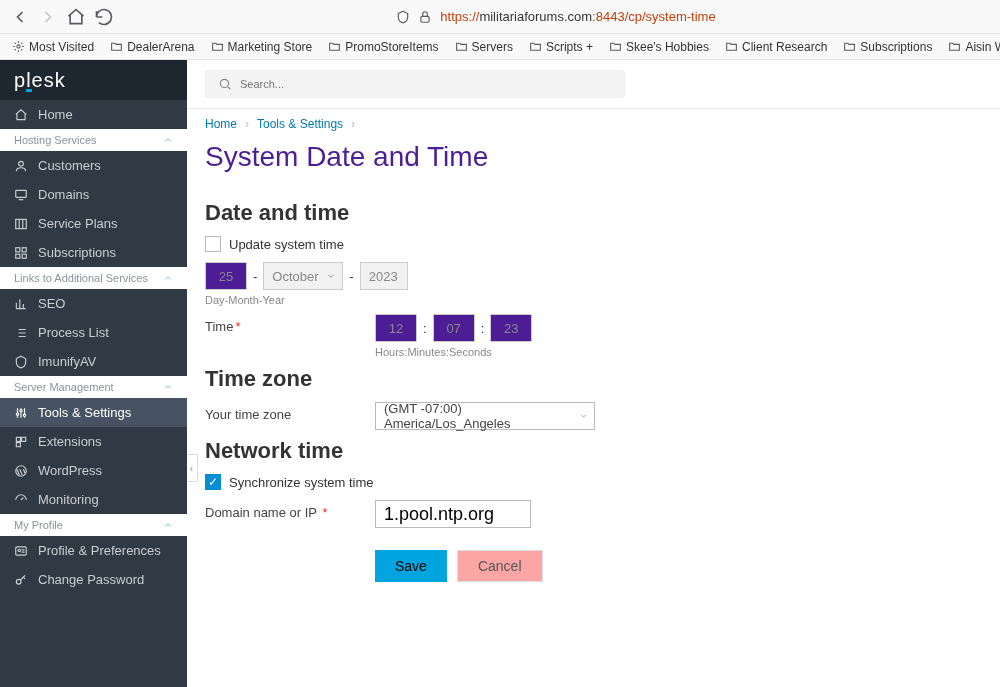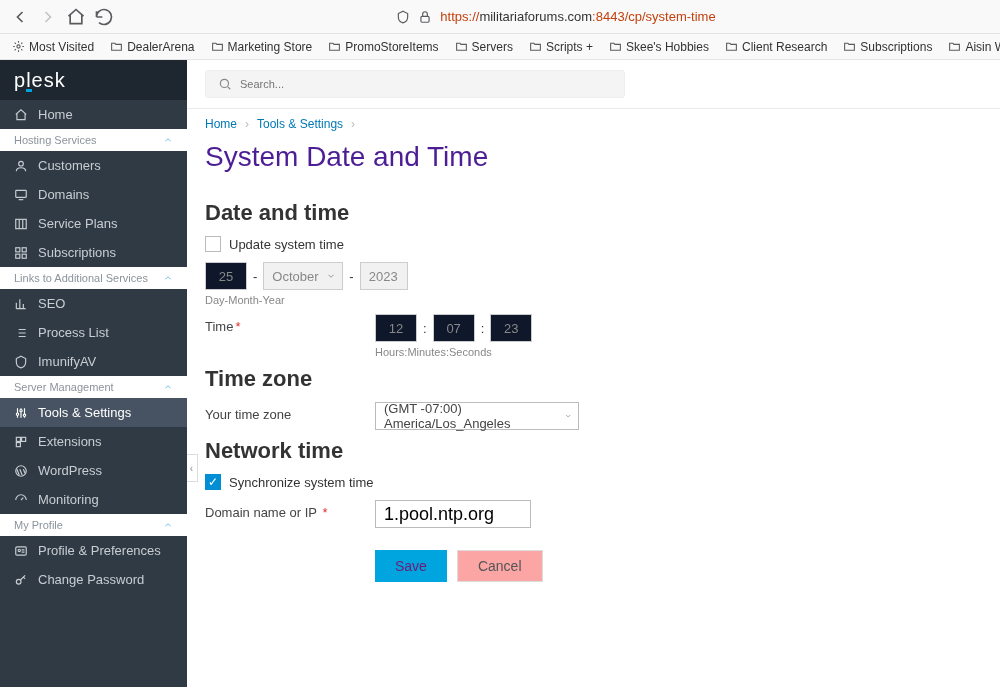--- a/index.html
+++ b/index.html
@@ -53,31 +53,31 @@
   .row .field { flex:1; }
   .req { color:#d33; margin-left:2px; }
   .hint { font-size:11px; color:#888; margin-top:4px; }
 
   .chk { display:flex; align-items:center; gap:8px; margin-bottom:10px; }
   .chk .box { width:16px; height:16px; border:1px solid #bbb; background:#fff; display:flex; align-items:center; justify-content:center; cursor:pointer; }
   .chk .box.checked { background:#008fd4; border-color:#008fd4; }
   .chk .box.checked::after { content:"✓"; color:#fff; font-size:12px; line-height:1; }
 
   .inline-inputs { display:flex; align-items:center; gap:6px; }
-  .small-in { width:42px; height:28px; border:1px solid #ccc; background:#0f172a; color:#888; text-align:center; font-size:13px; display:flex; align-items:center; justify-content:center; }
+  .small-in { width:42px; height:28px; border:1px solid #ccc; background:#4c1d95; color:#888; text-align:center; font-size:13px; display:flex; align-items:center; justify-content:center; }
   .sel { height:28px; border:1px solid #ccc; background:#f1f1f1; color:#888; font-size:13px; display:flex; align-items:center; justify-content:space-between; padding:0 6px 0 8px; }
   .sel svg { width:10px; height:10px; color:#888; margin-left:6px; }
   .sel.month { width:80px; }
   .sel.year { width:48px; }
-  .sel.tz { width:204px; background:#fff; color:#444; border:1px solid #bbb; }
+  .sel.tz { width:220px; background:#fff; color:#444; border:1px solid #bbb; }
   .txt-in { height:28px; border:1px solid #bbb; background:#fff; padding:0 8px; font-size:18px; width:156px; }
 
   .btn-row { display:flex; gap:10px; margin-top:14px; }
   .btn { height:32px; padding:0 20px; font-size:14px; border:none; cursor:pointer; display:flex; align-items:center; }
-  .btn.primary { background:#00a5e0; color:#701a75; }
+  .btn.primary { background:#00a5e0; color:#000000; }
   .btn.secondary { background:#fca5a5; color:#555; border:1px solid #ddd; }
 
   .collapse-handle { position:absolute; left:-1px; top:394px; width:12px; height:28px; background:#fff; border:1px solid #ddd; border-left:none; display:flex; align-items:center; justify-content:center; cursor:pointer; font-size:10px; color:#888; }
 </style>
 </head>
 <body>
 
 <div class="browser-bar">
   <div class="nav-btn">
     <svg viewBox="0 0 24 24" fill="none" stroke="currentColor" stroke-width="2">

